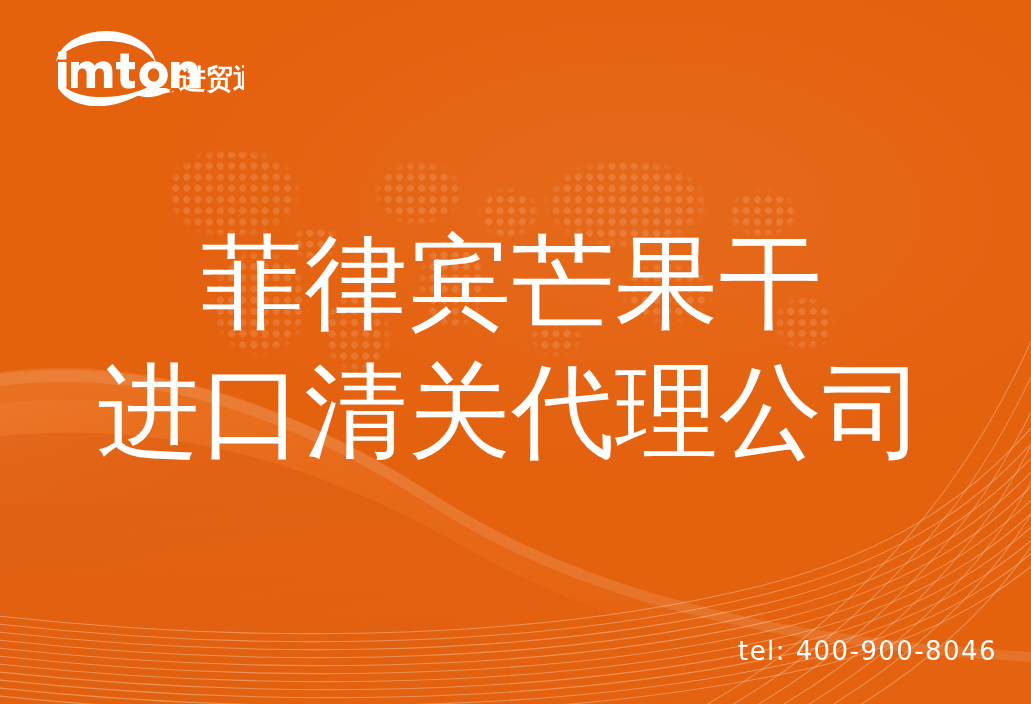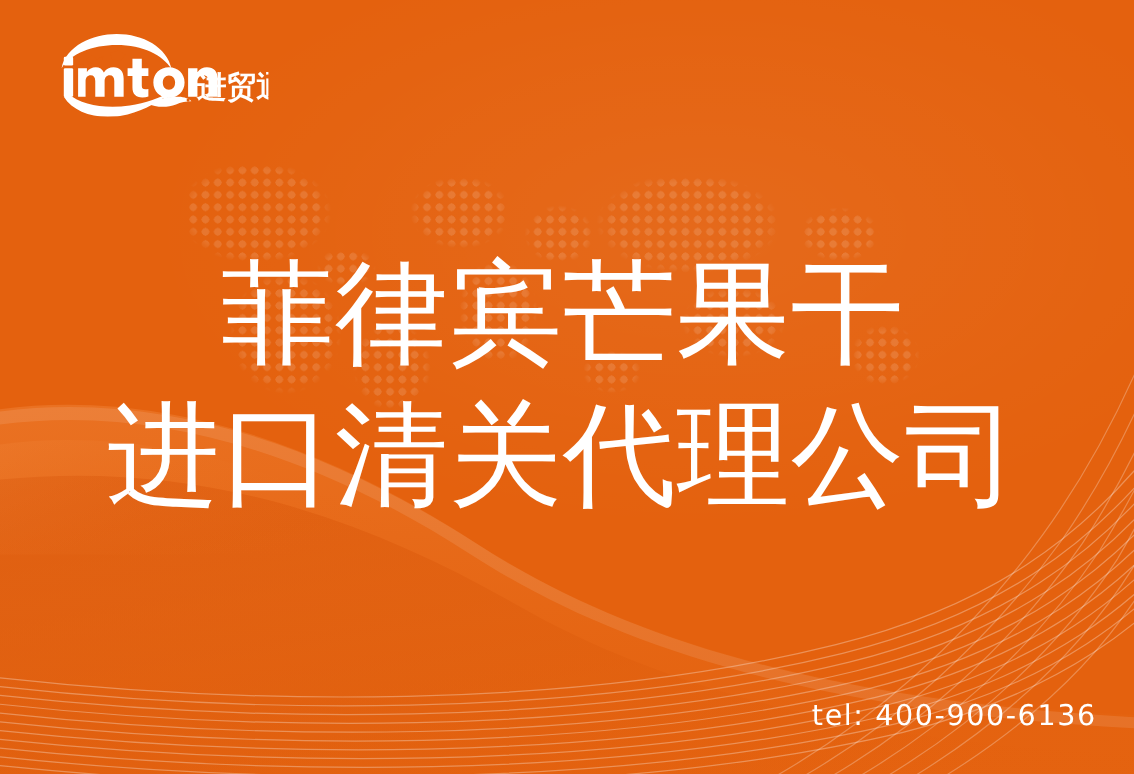--- a/index.html
+++ b/index.html
@@ -78,21 +78,21 @@
     width:210px; height:78px;
   }
   .logo-svg { width:210px; height:78px; }
 
   
   .headline {
     position:absolute;
     left:0; right:0; top:233px;
     text-align:center;
     color:#ffffff;
-    font-family:Liberation Sans, sans-serif;
+    font-family:Liberation Serif, serif;
     font-weight:400;
     line-height:1.0;
     letter-spacing:0.005em;
     white-space:nowrap;
     text-rendering:geometricPrecision;
   }
   .headline .ln {
     display:block;
   }
   .headline .ln1 {
@@ -214,15 +214,15 @@
 
       <text x="226" y="36" font-family="'DejaVu Sans','Liberation Sans',sans-serif" font-size="11" fill="#ffffff">®</text>
     </svg>
   </div>
 
   <div class="headline">
     <span class="ln ln1">菲律宾芒果干</span>
     <span class="ln ln2">进口清关代理公司</span>
   </div>
 
-  <div class="tel">tel: 400-900-6136</div>
+  <div class="tel">tel: 400-900-8046</div>
 
 </div>
 
 </body></html>

